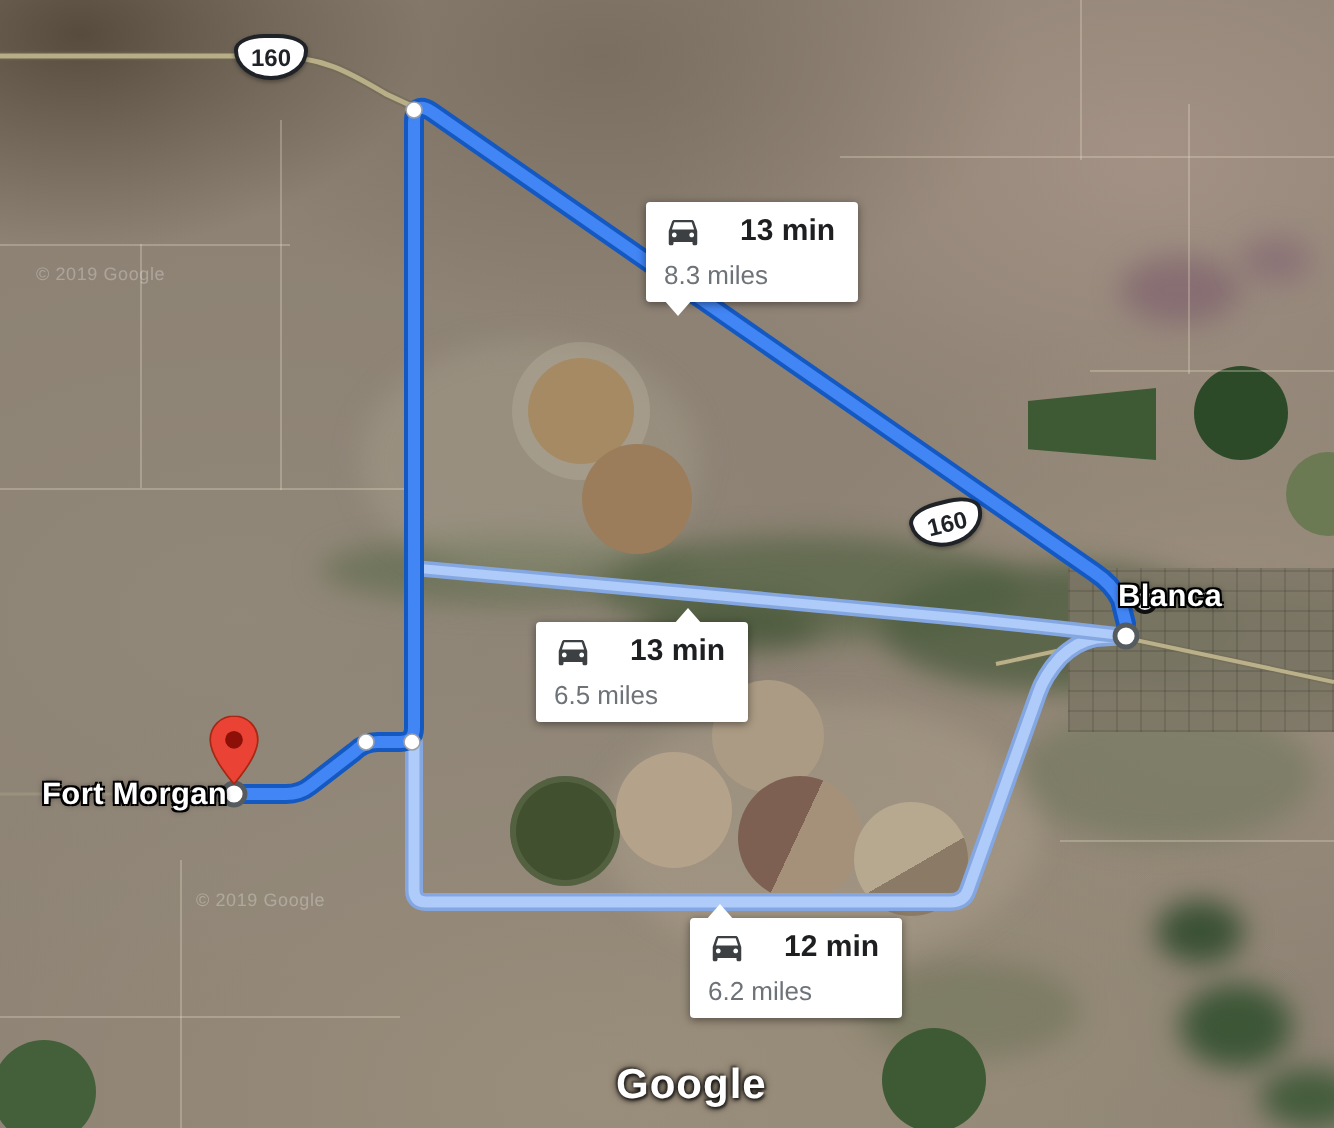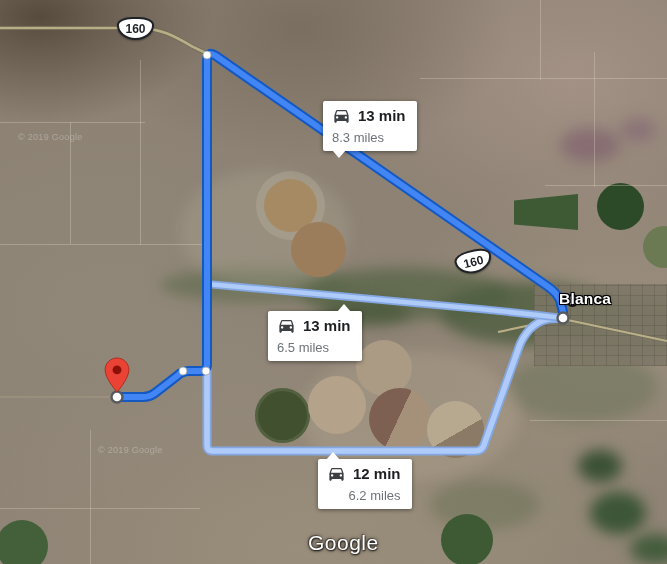--- a/index.html
+++ b/index.html
@@ -36,41 +36,41 @@
     border-radius:45% 45% 55% 55% / 38% 38% 70% 70%;
     font-size:12px;font-weight:bold;color:#1f2327;
     box-shadow:0 1px 2px rgba(0,0,0,0.35);
   }
   
   .rlabel{
     position:absolute;z-index:6;background:#fff;border-radius:2px;
     box-shadow:0 1px 4px rgba(0,0,0,0.45);
     padding:5px 11px 6px 9px;white-space:nowrap;
   }
-  .rlabel .row{display:flex;align-items:center;gap:7px;}
+  .rlabel .row{display:flex;align-items:center;gap:19px;}
   .rlabel .dur{font-size:15px;font-weight:bold;color:#1d1f21;}
   .rlabel .dist{font-size:13px;color:#6e7378;margin-top:5px;}
   .ptr-down::after{content:"";position:absolute;bottom:-7px;left:9px;
     border:7px solid transparent;border-top:8px solid #fff;border-bottom:0;}
   .ptr-up-right::before{content:"";position:absolute;top:-7px;left:69px;
     border:7px solid transparent;border-bottom:8px solid #fff;border-top:0;}
   .ptr-up-left::before{content:"";position:absolute;top:-7px;left:8px;
     border:7px solid transparent;border-bottom:8px solid #fff;border-top:0;}
   
   .maplabel{
     position:absolute;z-index:5;color:#fff;font-weight:bold;font-size:15.5px;letter-spacing:.2px;
     text-shadow:-1px -1px 0 #000,1px -1px 0 #000,-1px 1px 0 #000,1px 1px 0 #000,0 0 3px rgba(0,0,0,.8);
   }
   .towndot{
     position:absolute;z-index:5;width:9px;height:9px;border-radius:50%;
     background:#fff;border:2px solid #111;
   }
   .glogo{
     position:absolute;z-index:7;left:308px;top:531px;
-    color:#fff;font-size:21px;font-weight:normal;letter-spacing:.5px;
+    color:#fff;font-size:21px;font-weight:bold;letter-spacing:.5px;
     text-shadow:0 0 4px rgba(0,0,0,.65),0 1px 2px rgba(0,0,0,.7),-1px -1px 1px rgba(0,0,0,.4),1px 1px 1px rgba(0,0,0,.4);
   }
   .cwm{position:absolute;z-index:2;color:rgba(255,255,255,0.28);font-size:9px;letter-spacing:.3px;text-align:right;}
 </style>
 </head>
 <body>
 
 <div id="map">
 
   <div class="blob" style="left:160px;top:268px;width:190px;height:34px;background:rgba(95,107,77,.65);"></div>
@@ -183,30 +183,31 @@
       <span style="display:flex;">
         <svg width="19" height="19" viewBox="0 0 24 24" fill="#3c4043">
             <path d="M18.92 6.01C18.72 5.42 18.16 5 17.5 5h-11c-.66 0-1.21.42-1.42 1.01L3 12v8c0 .55.45 1 1 1h1c.55 0 1-.45 1-1v-1h12v1c0 .55.45 1 1 1h1c.55 0 1-.45 1-1v-8l-2.08-5.99zM6.5 16c-.83 0-1.5-.67-1.5-1.5S5.67 13 6.5 13s1.5.67 1.5 1.5S7.33 16 6.5 16zm11 0c-.83 0-1.5-.67-1.5-1.5s.67-1.5 1.5-1.5 1.5.67 1.5 1.5-.67 1.5-1.5 1.5zM5 11l1.5-4.5h11L19 11H5z"></path>
           </svg>
       </span>
       <span class="dur">13 min</span>
     </div>
     <div class="dist">6.5 miles</div>
   </div>
 
-  <div class="rlabel ptr-up-left" style="left:318px;top:459px;text-align:right;">
+  <div class="rlabel ptr-up-left" style="left:345px;top:459px;">
     <div class="row">
       <span style="display:flex;">
         <svg width="19" height="19" viewBox="0 0 24 24" fill="#3c4043">
             <path d="M18.92 6.01C18.72 5.42 18.16 5 17.5 5h-11c-.66 0-1.21.42-1.42 1.01L3 12v8c0 .55.45 1 1 1h1c.55 0 1-.45 1-1v-1h12v1c0 .55.45 1 1 1h1c.55 0 1-.45 1-1v-8l-2.08-5.99zM6.5 16c-.83 0-1.5-.67-1.5-1.5S5.67 13 6.5 13s1.5.67 1.5 1.5S7.33 16 6.5 16zm11 0c-.83 0-1.5-.67-1.5-1.5s.67-1.5 1.5-1.5 1.5.67 1.5 1.5-.67 1.5-1.5 1.5zM5 11l1.5-4.5h11L19 11H5z"></path>
           </svg>
       </span>
       <span class="dur">12 min</span>
     </div>
     <div class="dist">6.2 miles</div>
   </div>
 
+  <div class="maplabel" style="left:21px;top:389px;">Fort Morgan</div>
   <div class="towndot" style="left:566px;top:294px;"></div>
   <div class="maplabel" style="left:559px;top:290px;">Blanca</div>
 
   <div class="glogo">Google</div>
 
 </div>
 
 </body></html>

